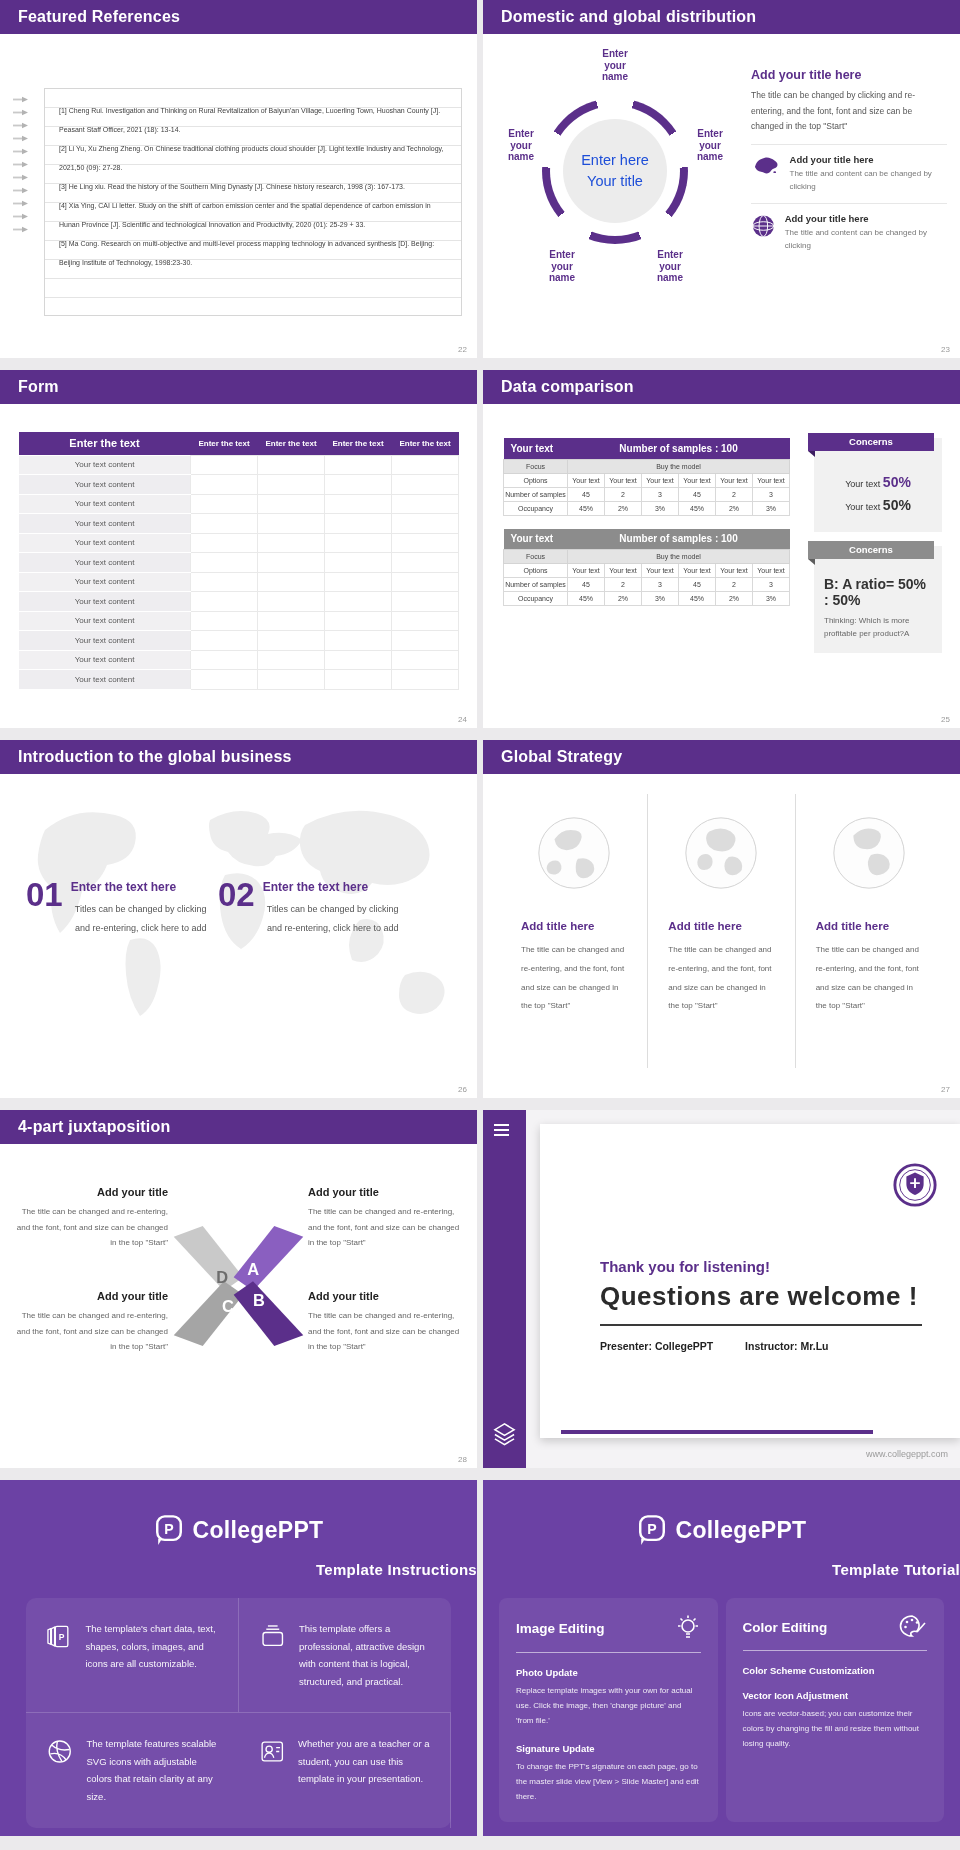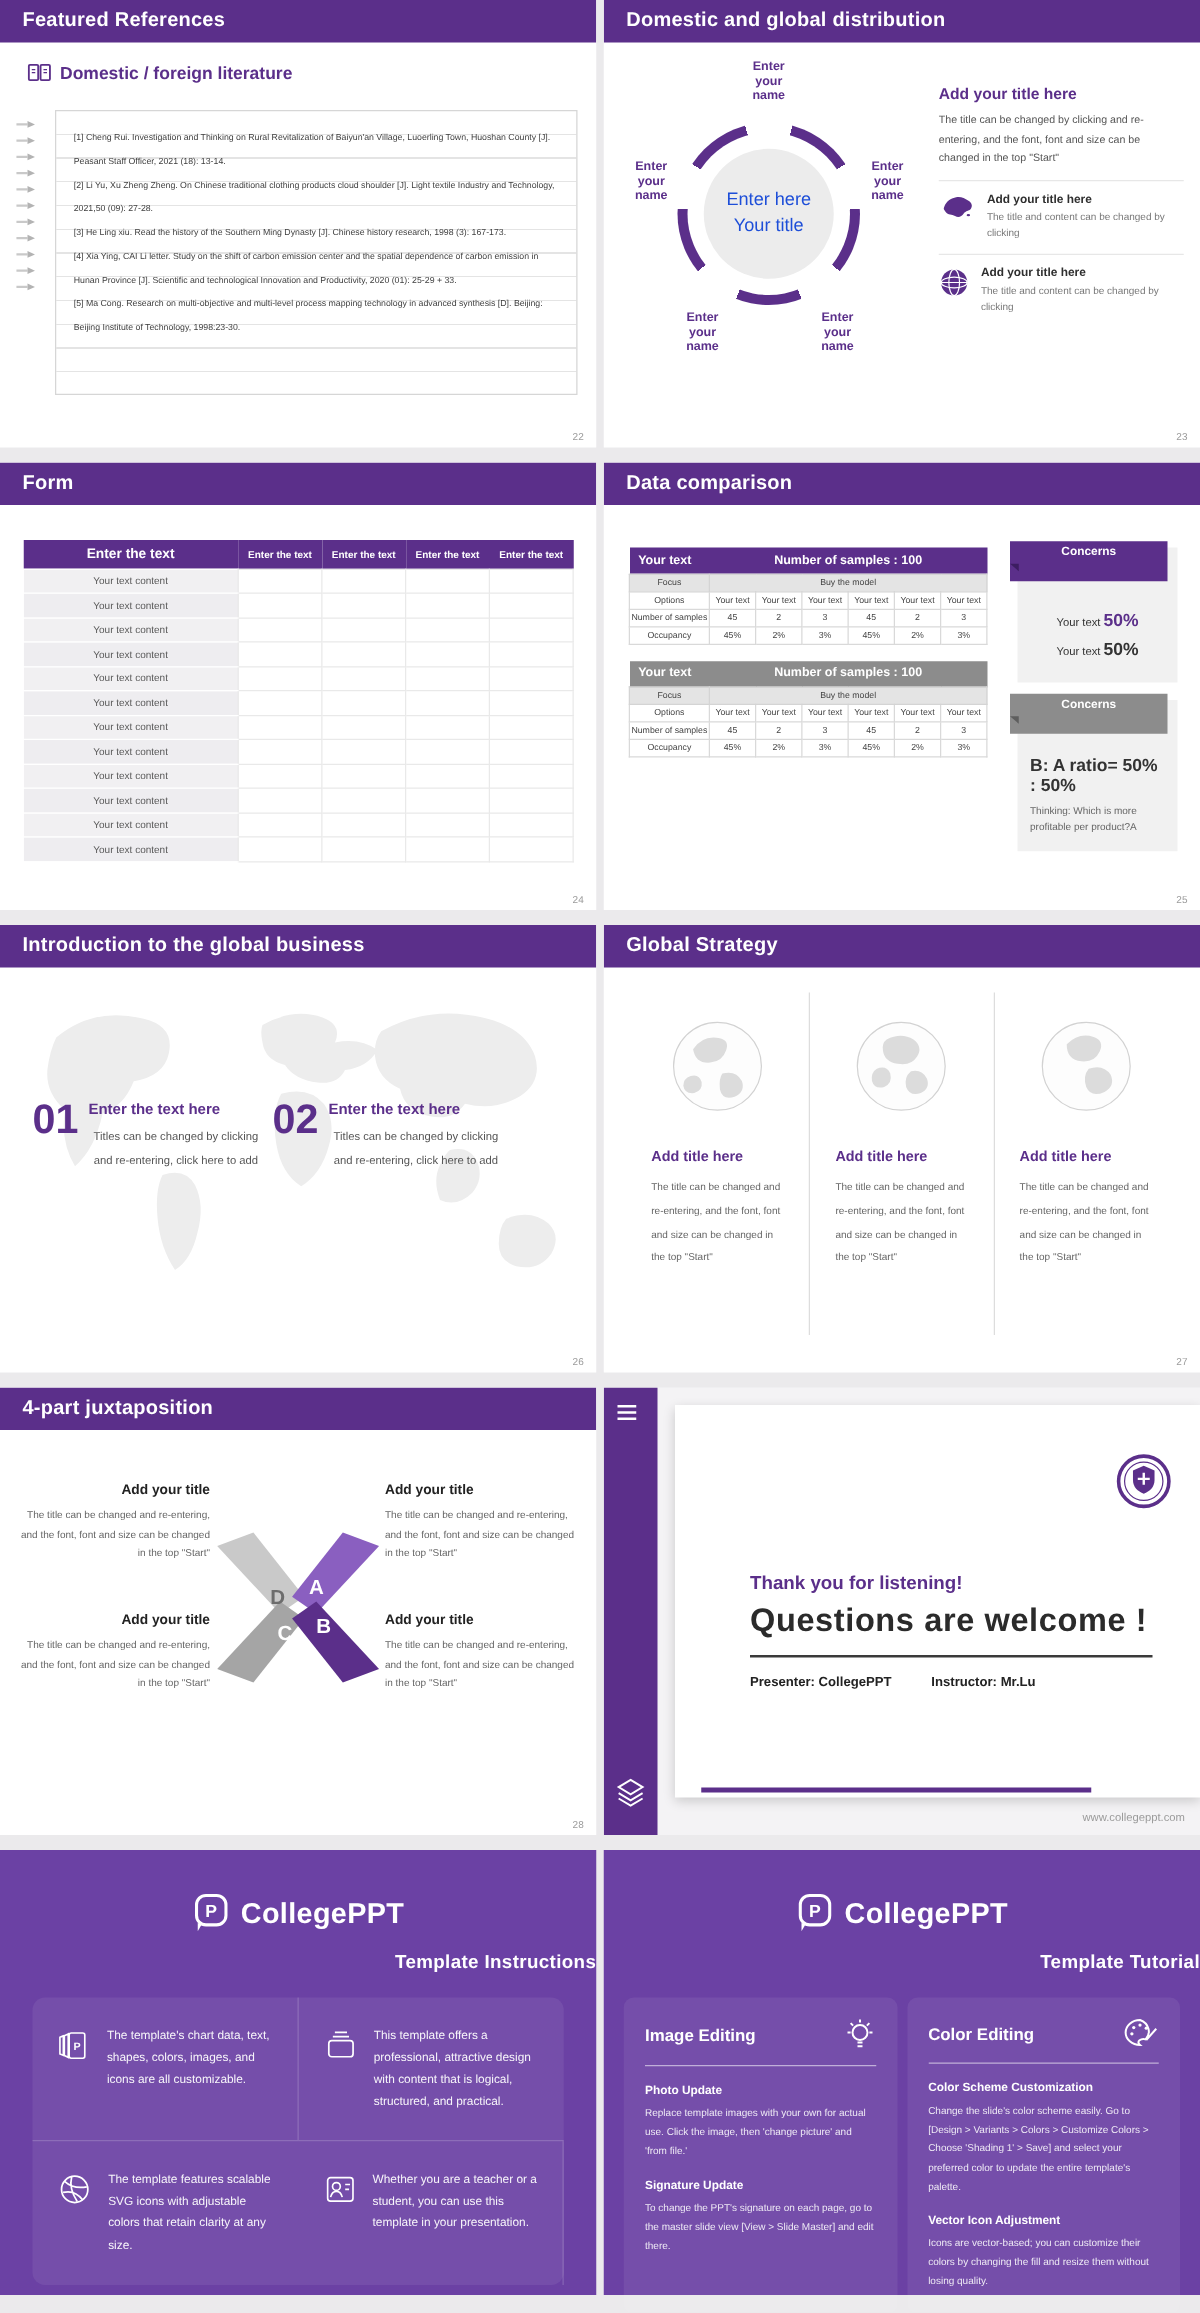--- a/index.html
+++ b/index.html
@@ -48,21 +48,21 @@
   .cmp-wrap { position:absolute; left:20px; top:68px; width:287px; }
   .cmp { width:100%; border-collapse:collapse; margin-bottom:13px; }
   .cmp td { border:1px solid #d9d9d9; font-size:7px; color:#444; text-align:center; padding:3px 1px; }
   .cmp .hd td { border:none; color:#fff; font-weight:bold; height:21px; }
   .cmp .hd.purple td { background:#5b2f8a; } .cmp .hd.gray td { background:#8c8c8c; }
   .cmp .hd .nm { text-align:left; padding-left:7px; font-size:10px; width:64px; }
   .cmp .hd .sh { font-size:10px; }
   .cmp .focus td { background:#e4e4e4; border-color:#d4d4d4; }
   .concerns { position:absolute; right:18px; top:68px; width:128px; }
   .cbox { background:#f1f1f1; margin-bottom:14px; padding:0 8px 12px; position:relative; }
-  .ribbon { position:relative; left:-14px; width:calc(100% + 14px); height:32px; line-height:18px; text-align:center;
+  .ribbon { position:relative; left:-14px; width:calc(100% + 14px); height:18px; line-height:18px; text-align:center;
             color:#fff; font-weight:bold; font-size:9.5px; top:-5px; }
   .ribbon.purple { background:#5b2f8a; } .ribbon.gray { background:#8c8c8c; }
   .ribbon::after { content:""; position:absolute; left:0; top:18px; border-top:6px solid #3c1d61; border-left:7px solid transparent; }
   .ribbon.gray::after { border-top-color:#5e5e5e; }
   .cbox .lines { text-align:center; padding-top:18px; }
   .cbox .lines div { font-size:9px; color:#333; margin-bottom:7px; }
   .cbox .lines .big { font-size:14px; font-weight:bold; }
   .cbox .lines .v0 { color:#5b2f8a; } .cbox .lines .v1 { color:#333; }
   .cbox .ratio { font-size:14px; font-weight:bold; color:#333; padding:12px 2px 0; }
   .cbox .think { font-size:8px; color:#666; line-height:1.6; padding:7px 2px 0; }
@@ -132,28 +132,20 @@
 </head>
 <body>
 
 <div class="page">
 <div class="grid">
 
   <section class="slide">
     <div class="titlebar">
       <span>Featured References</span>
     </div>
-    <div class="ref-head">
-      <svg width="19" height="15" viewBox="0 0 20 16">
-        <rect x="1" y="1" width="8" height="13" rx="1" fill="none" stroke="#5b2f8a" stroke-width="1.6"></rect>
-        <rect x="11" y="1" width="8" height="13" rx="1" fill="none" stroke="#5b2f8a" stroke-width="1.6"></rect>
-        <path d="M3.5 5h3M3.5 7.5h3M13.5 5h3M13.5 7.5h3" stroke="#5b2f8a" stroke-width="1"></path>
-      </svg>
-      <span>Domestic / foreign literature</span>
-    </div>
     <div class="ref-pens">
       <svg width="16" height="7" viewBox="0 0 16 7">
             <rect x="0" y="2.6" width="9" height="1.8" fill="#c9c9c9"></rect>
             <path d="M9 .8 L15 3.5 9 6.2 Z" fill="#b3b3b3"></path>
           </svg>
       <svg width="16" height="7" viewBox="0 0 16 7">
             <rect x="0" y="2.6" width="9" height="1.8" fill="#c9c9c9"></rect>
             <path d="M9 .8 L15 3.5 9 6.2 Z" fill="#b3b3b3"></path>
           </svg>
       <svg width="16" height="7" viewBox="0 0 16 7">
@@ -676,21 +668,20 @@
           <svg width="28" height="26" viewBox="0 0 28 26">
             <path d="M13 2 a11.5 10 0 1 0 0 20 c-3.5 -3 1 -5.5 4.5 -4.5 a11.5 10 0 0 0 -4.5 -15.5 z" fill="none" stroke="#fff" stroke-width="1.6"></path>
             <circle cx="8" cy="8" r="1.3" fill="#fff"></circle>
                 <circle cx="13" cy="6" r="1.3" fill="#fff"></circle>
             <circle cx="18" cy="8.5" r="1.3" fill="#fff"></circle>
                 <circle cx="6.5" cy="13" r="1.3" fill="#fff"></circle>
             <path d="M18 18 L26 9" stroke="#fff" stroke-width="1.6"></path>
           </svg>
         </div>
         <h5>Color Scheme Customization</h5>
-        <p>Change the slide's color scheme easily. Go to [Design &gt; Variants &gt; Colors &gt; Customize Colors &gt; Choose 'Shading 1' &gt; Save] and select your preferred color to update the entire template's palette.</p>
         <h5>Vector Icon Adjustment</h5>
         <p>Icons are vector-based; you can customize their colors by changing the fill and resize them without losing quality.</p>
       </div>
     </div>
   </section>
 
 </div>
 </div>
 
 </body></html>

